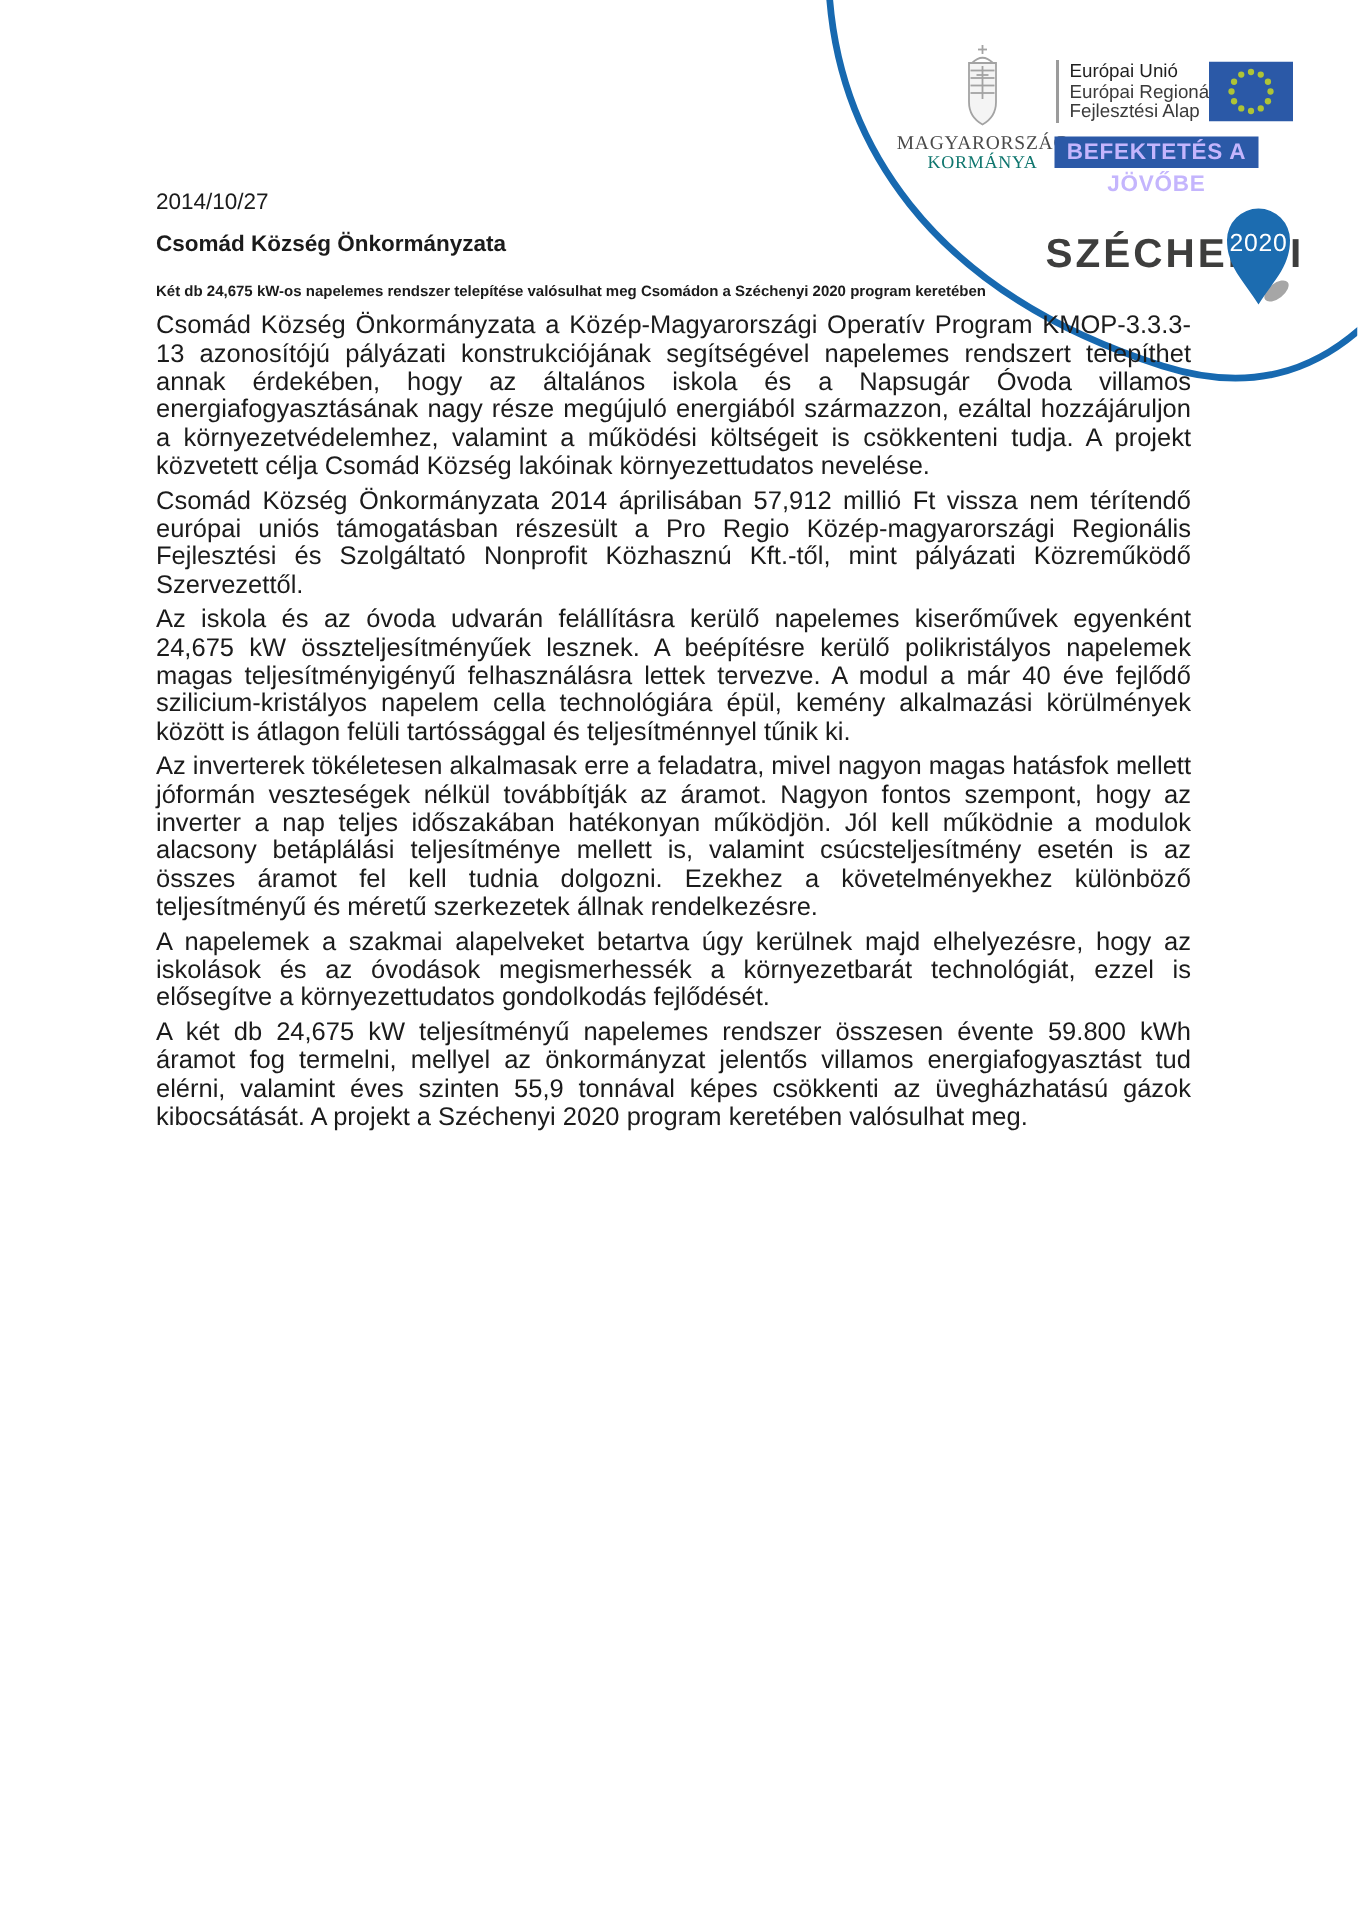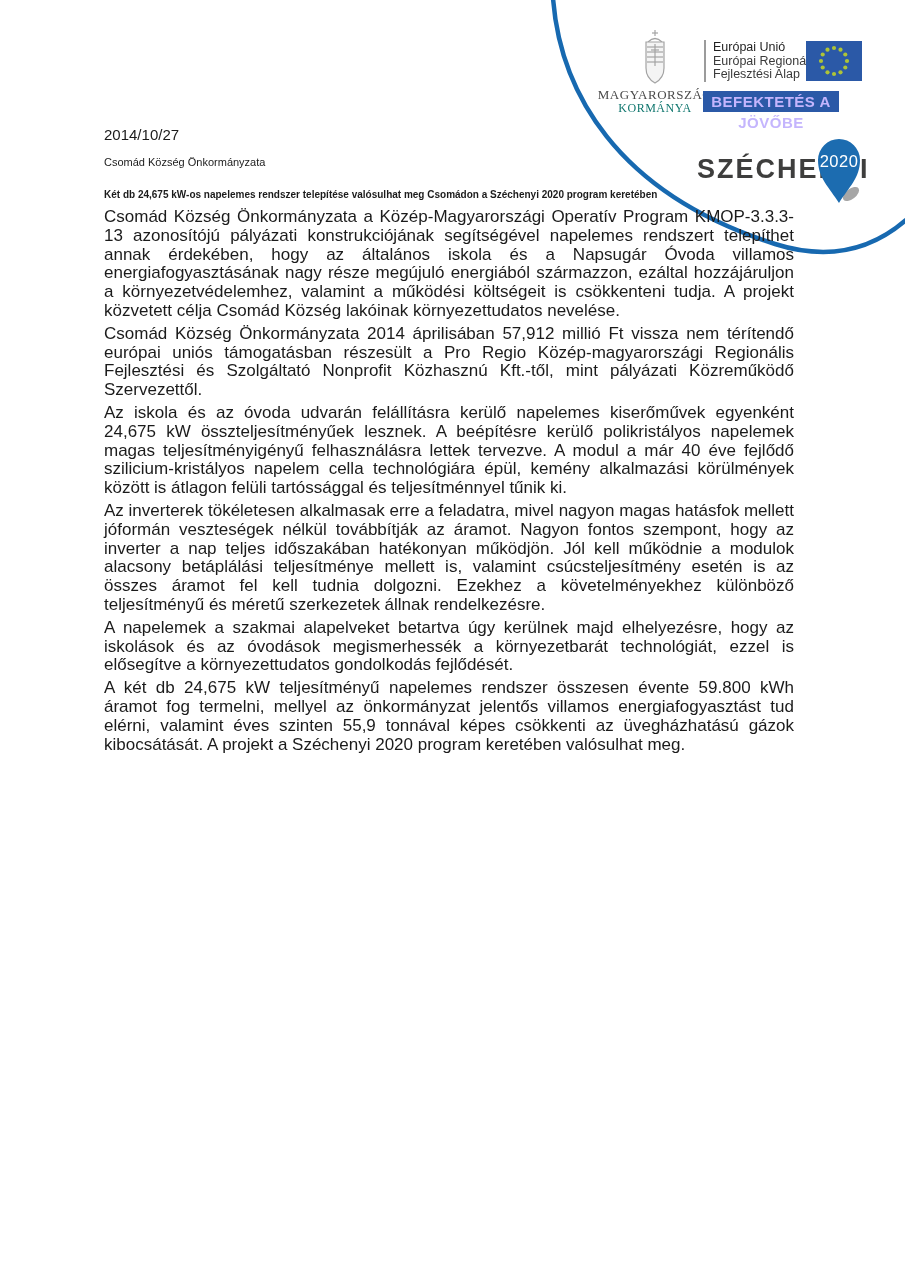--- a/index.html
+++ b/index.html
@@ -32,21 +32,21 @@
     font-size:27px;font-weight:bold;letter-spacing:2px;color:#3e3e3d;
   }
   .sz-pin{position:absolute;left:816px;top:137px;}
   
   .content{
     position:absolute;left:104px;top:0;width:690px;
     padding-top:114px;
     margin-top:11px;
   }
   .doc-date{font-size:15px;line-height:19px;margin:0;}
-  .doc-org{font-size:11px;line-height:19px;font-weight:normal;margin:9px 0 0 0;}
+  .doc-org{font-size:15px;line-height:19px;font-weight:bold;margin:9px 0 0 0;}
   .doc-title{
     font-size:31px;line-height:34px;font-weight:bold;color:#2163ae;
     margin:33px 0 0 0;letter-spacing:0.5px;
   }
   .doc-subtitle{font-size:15px;line-height:19px;font-weight:bold;margin:9px 0 0 0;}
   .doc-lead{
     font-size:10px;line-height:19px;font-weight:bold;margin:13px 0 0 0;
     text-align:justify;
   }
   .doc-lead + p{margin-top:39px;}

